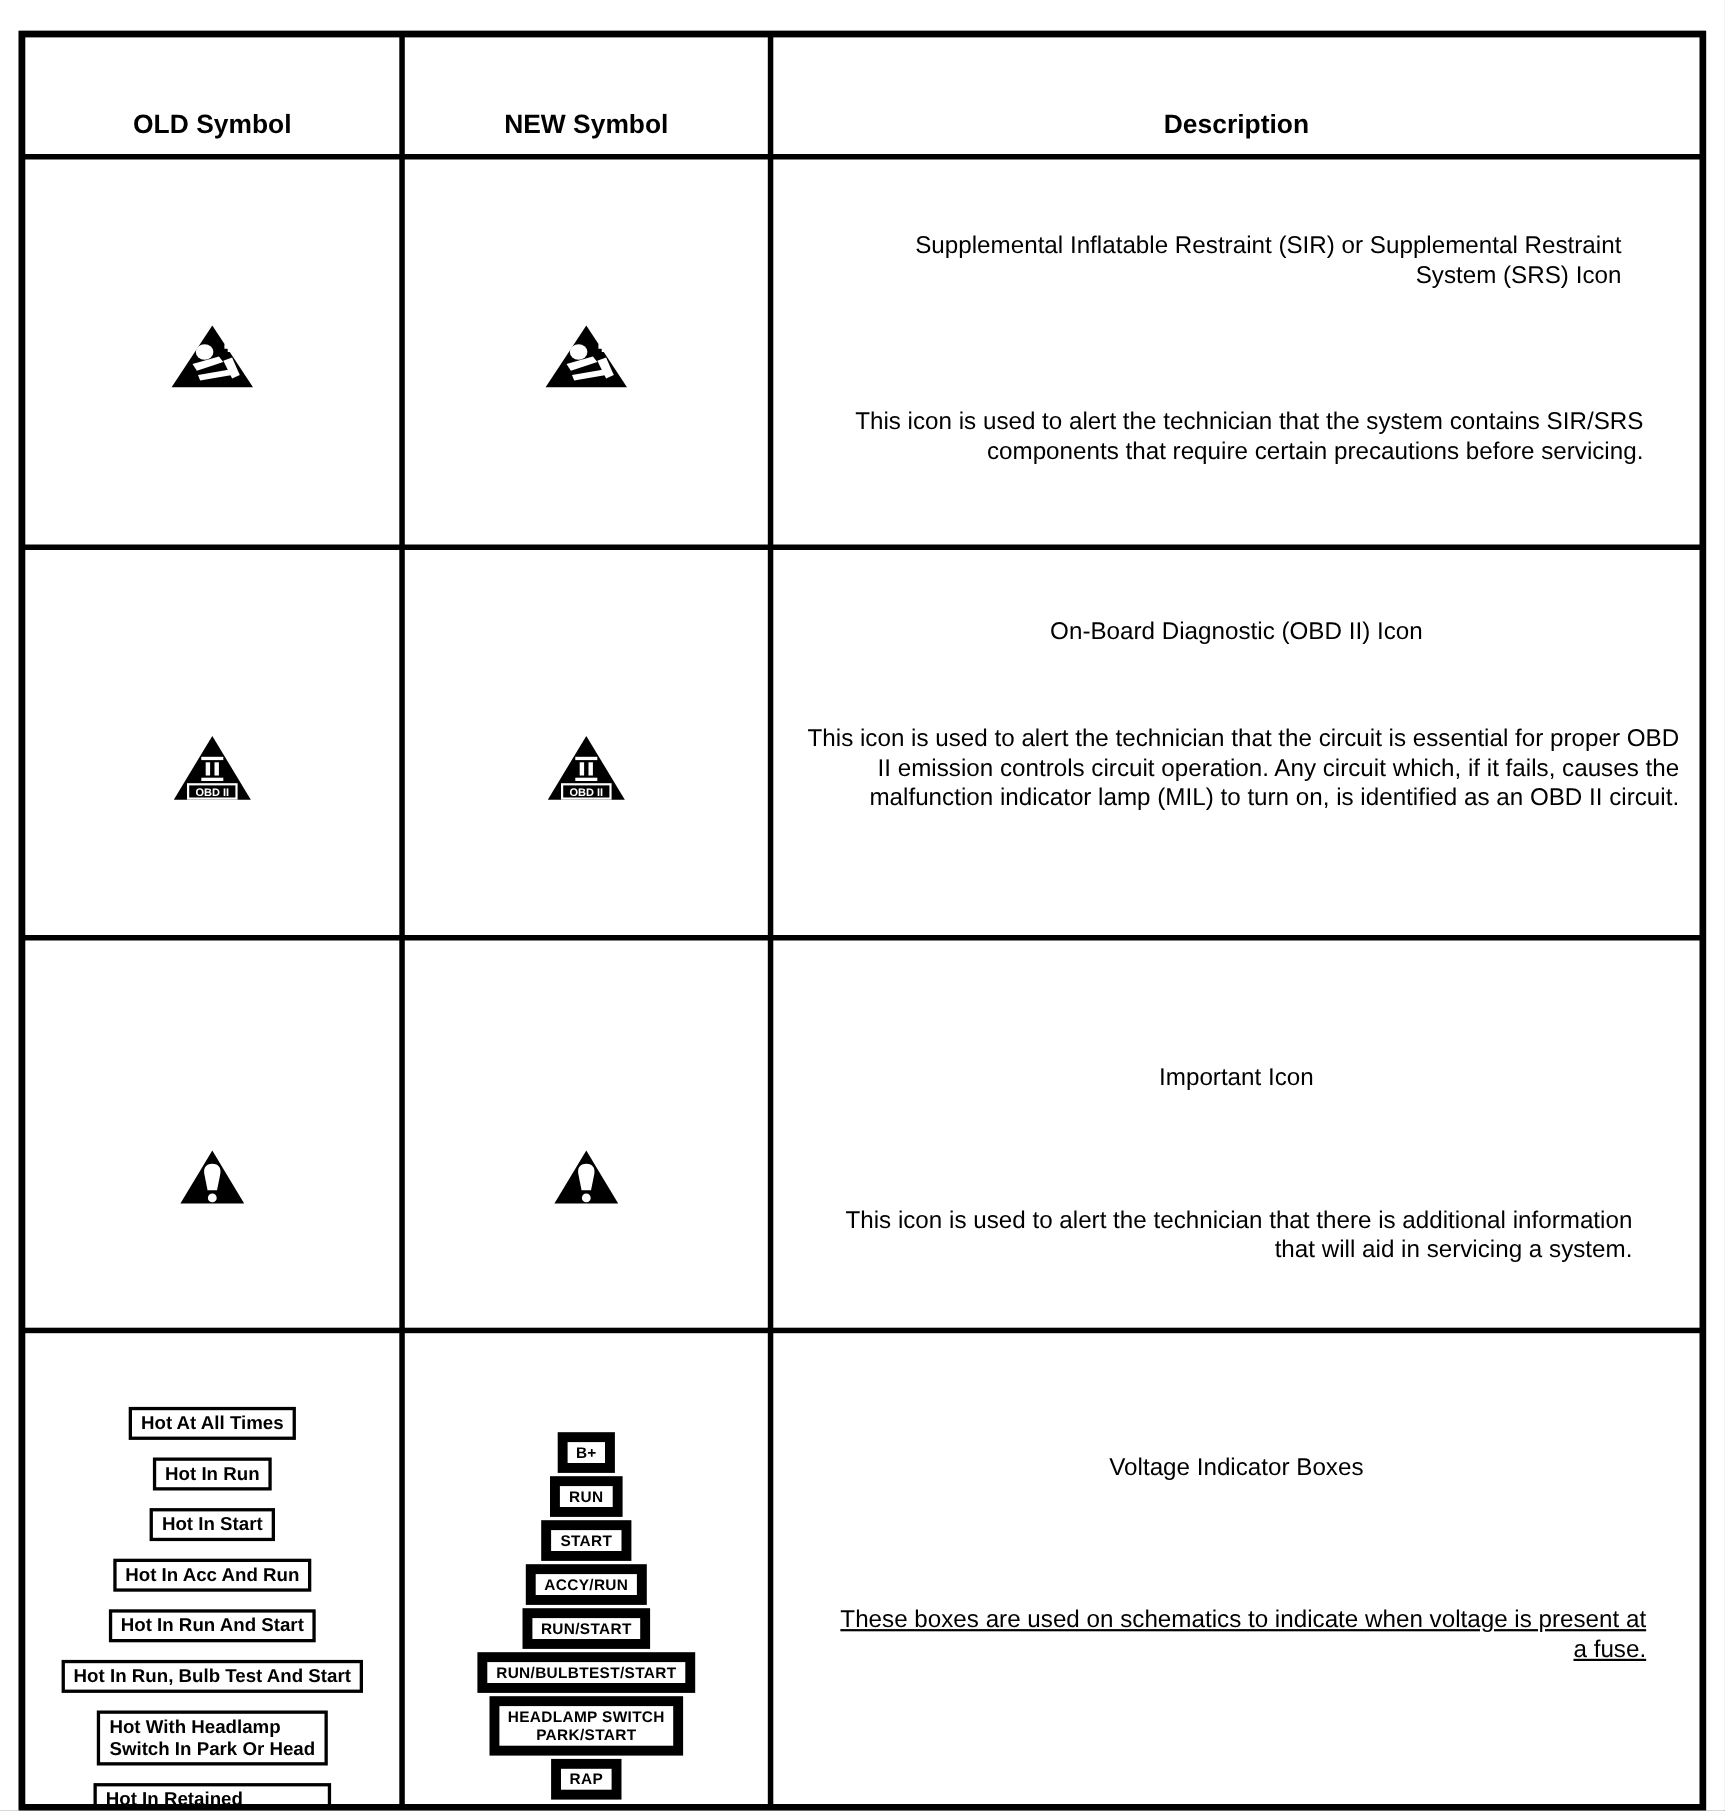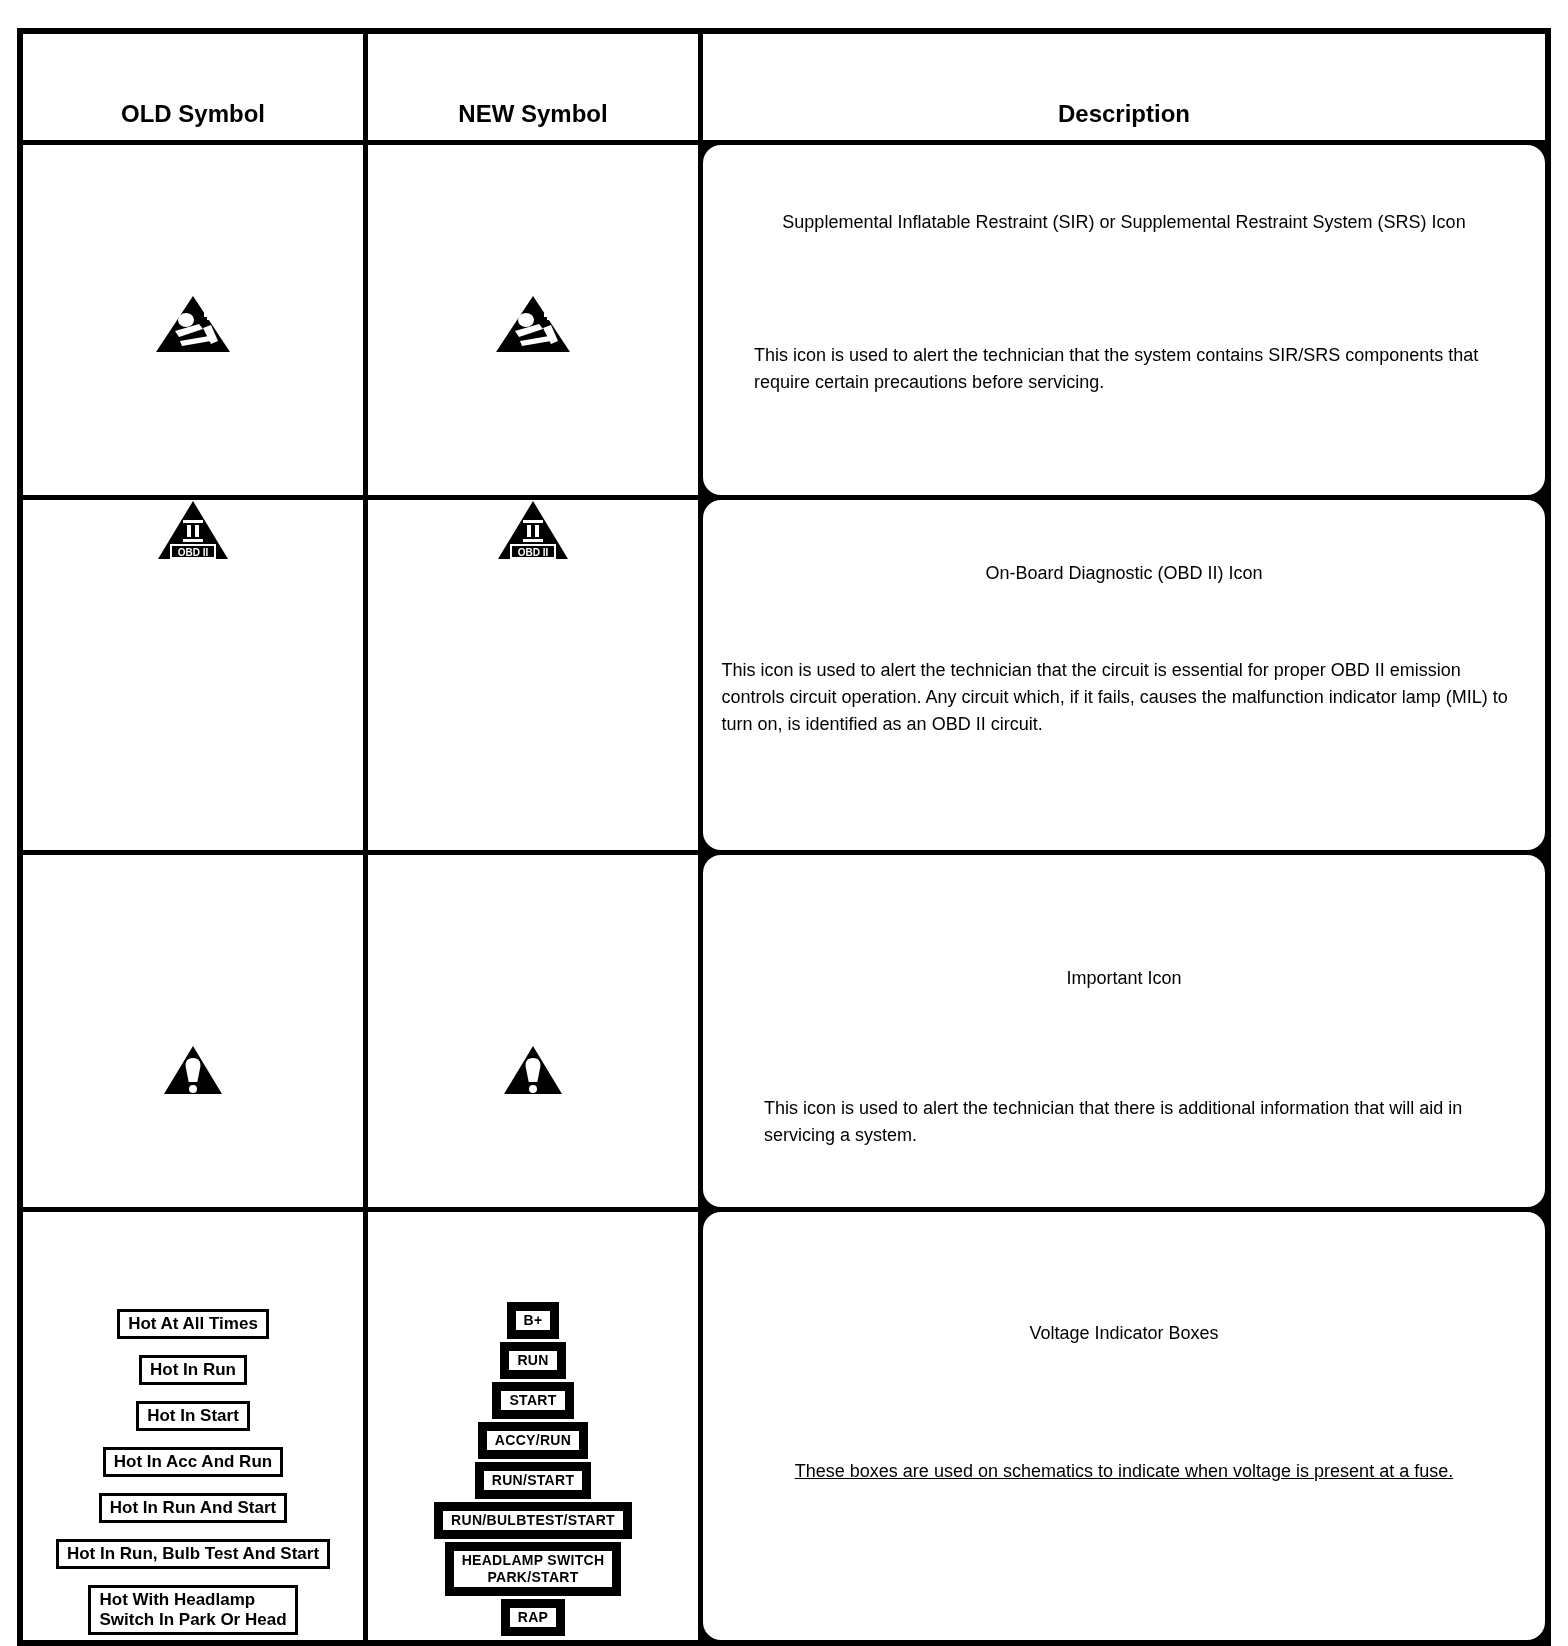--- a/index.html
+++ b/index.html
@@ -25,44 +25,44 @@
   
   .hdr {
     display: flex; align-items: flex-end; justify-content: center;
     padding-bottom: 12px;
     font-size: 24px; font-weight: bold;
   }
 
   
   .icon-cell { display: flex; justify-content: center; align-items: flex-start; }
   .pt-r1 { padding-top: 150px; }
-  .pt-r2 { }
+  .pt-r2 { padding-top: 168px; }
   .pt-r3 { padding-top: 190px; }
 
   
   .desc {
     display: flex; flex-direction: column; align-items: center;
-    text-align: left; font-size: 18px; line-height: 27px; border-radius: 18px;
+    text-align: right; font-size: 22px; line-height: 27px;
   }
   .desc.d1 { padding-top: 64px; }
   .desc.d2 { padding-top: 60px; }
   .desc.d3 { padding-top: 110px; }
   .desc.d4 { padding-top: 108px; }
   .desc-title { }
   .d1 .desc-title { max-width: 700px; }
   .d1 .desc-body { margin-top: 106px; max-width: 740px; }
   .d2 .desc-body { margin-top: 70px;  max-width: 805px; }
   .d3 .desc-body { margin-top: 103px; max-width: 720px; }
   .d4 .desc-body { margin-top: 111px; max-width: 745px; text-decoration: underline; }
 
   
   .vstack {
     display: flex; flex-direction: column; align-items: center;
   }
-  .vstack.old { padding-top: 97px; gap: 16px; }
+  .vstack.old { padding-top: 97px; gap: 16px; justify-content: center; }
   .vstack.new { padding-top: 90px; gap: 3px; }
   .vbox {
     white-space: pre-line;
     text-align: center;
   }
   .vbox.old-box {
     border: 3px solid #000;
     padding: 2px 8px;
     font-size: 17px; font-weight: bold; line-height: 20px;
   }

